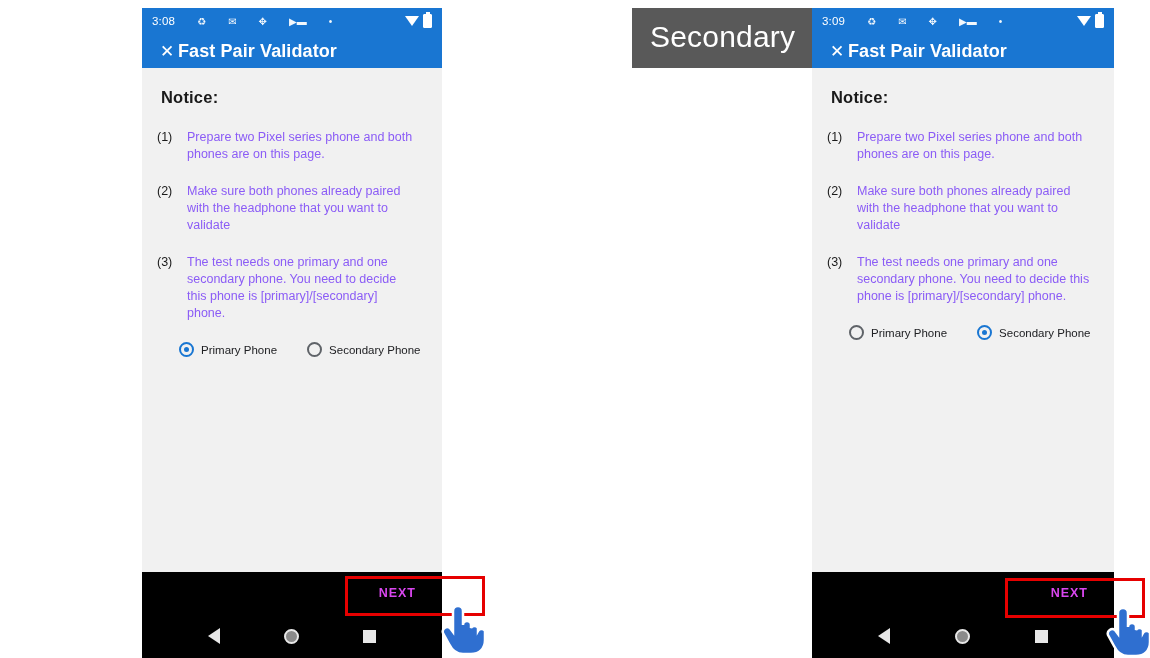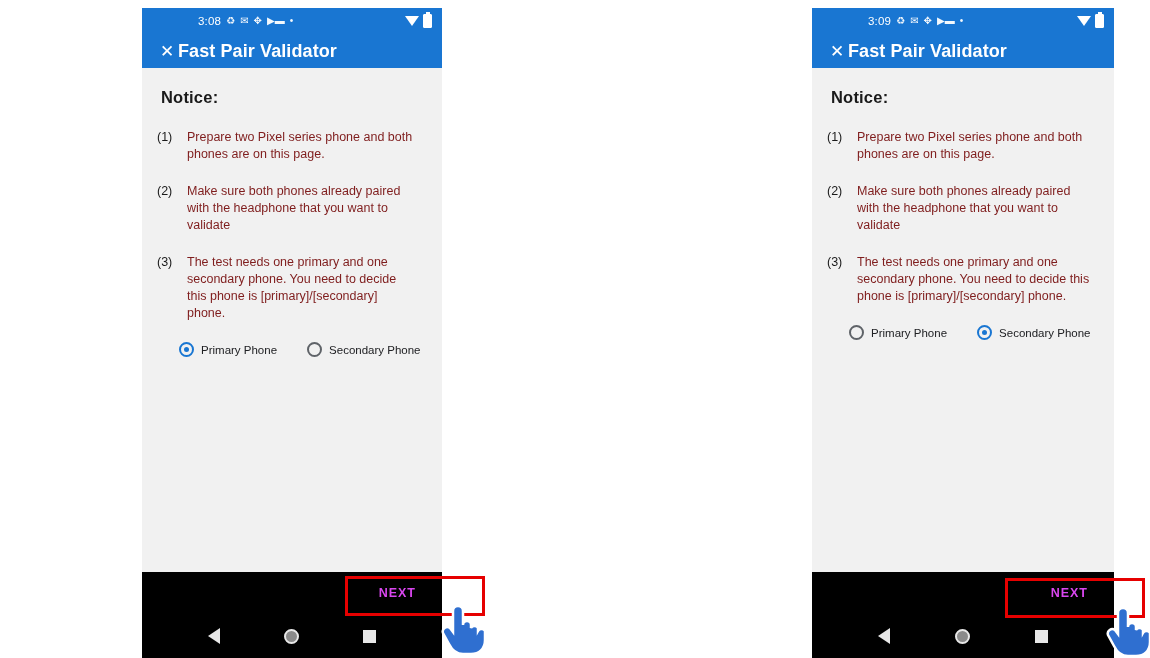--- a/index.html
+++ b/index.html
@@ -41,23 +41,22 @@
     background: #1976d2;
     color: #ffffff;
     display: flex;
     align-items: center;
     padding: 0 10px;
     font-size: 11px;
     box-sizing: border-box;
   }
   .status-left {
     display: flex;
-    align-items: flex-start;
-    gap: 5px;
-    margin-left: 46px;
+    align-items: flex-end;
+    gap: 22px;
   }
   .status-time { font-size: 11.5px; letter-spacing: 0.2px; }
   .status-ico { font-size: 10px; opacity: 0.95; }
   .status-right {
     margin-left: auto;
     display: flex;
     align-items: center;
     gap: 4px;
     font-size: 10px;
   }
@@ -126,21 +125,21 @@
   }
   .step-num {
     width: 30px;
     flex: none;
     font-size: 12.5px;
     color: #1a1a1a;
     line-height: 17px;
   }
   .step-text {
     font-size: 12.5px;
-    color: #7f1d1d;
+    color: #8b5cf6;
     line-height: 17px;
     padding-right: 6px;
   }
 
   
   .radio-row {
     display: flex;
     align-items: center;
     margin-top: 18px;
     padding-left: 22px;
@@ -303,20 +302,23 @@
   </div>
 
   <div class="red-box" style="left:345px; top:576px; width:140px; height:40px;"></div>
 
   <svg class="cursor" style="left:440px; top:598px;" width="46" height="58" viewBox="0 0 46 58">
     <g fill="#2f6fd0" stroke="#ffffff" stroke-width="2.5">
       <path d="M13 34 V13 a5 5 0 0 1 10 0 v14 a4 4 0 0 1 8 0 v3 a4 4 0 0 1 7 0 v3 a4 4 0 0 1 7 0 v9 c0 9-6 14-14 14 h-8 c-7 0-11-4-14-10 l-6-11 a4.5 4.5 0 0 1 7-5 z"></path>
     </g>
   </svg>
 
+  <div class="panel-label" style="left:632px; top:8px;">
+    <span>Secondary</span>
+  </div>
 
   <div class="phone" style="left:812px; top:8px; width:302px; height:650px; display:flex; flex-direction:column;">
 
     <div class="status-bar">
       <div class="status-left">
         <span class="status-time">3:09</span>
         <span class="status-ico">♻</span>
         <span class="status-ico">✉</span>
         <span class="status-ico">✥</span>
         <span class="status-ico">▶▬</span>

